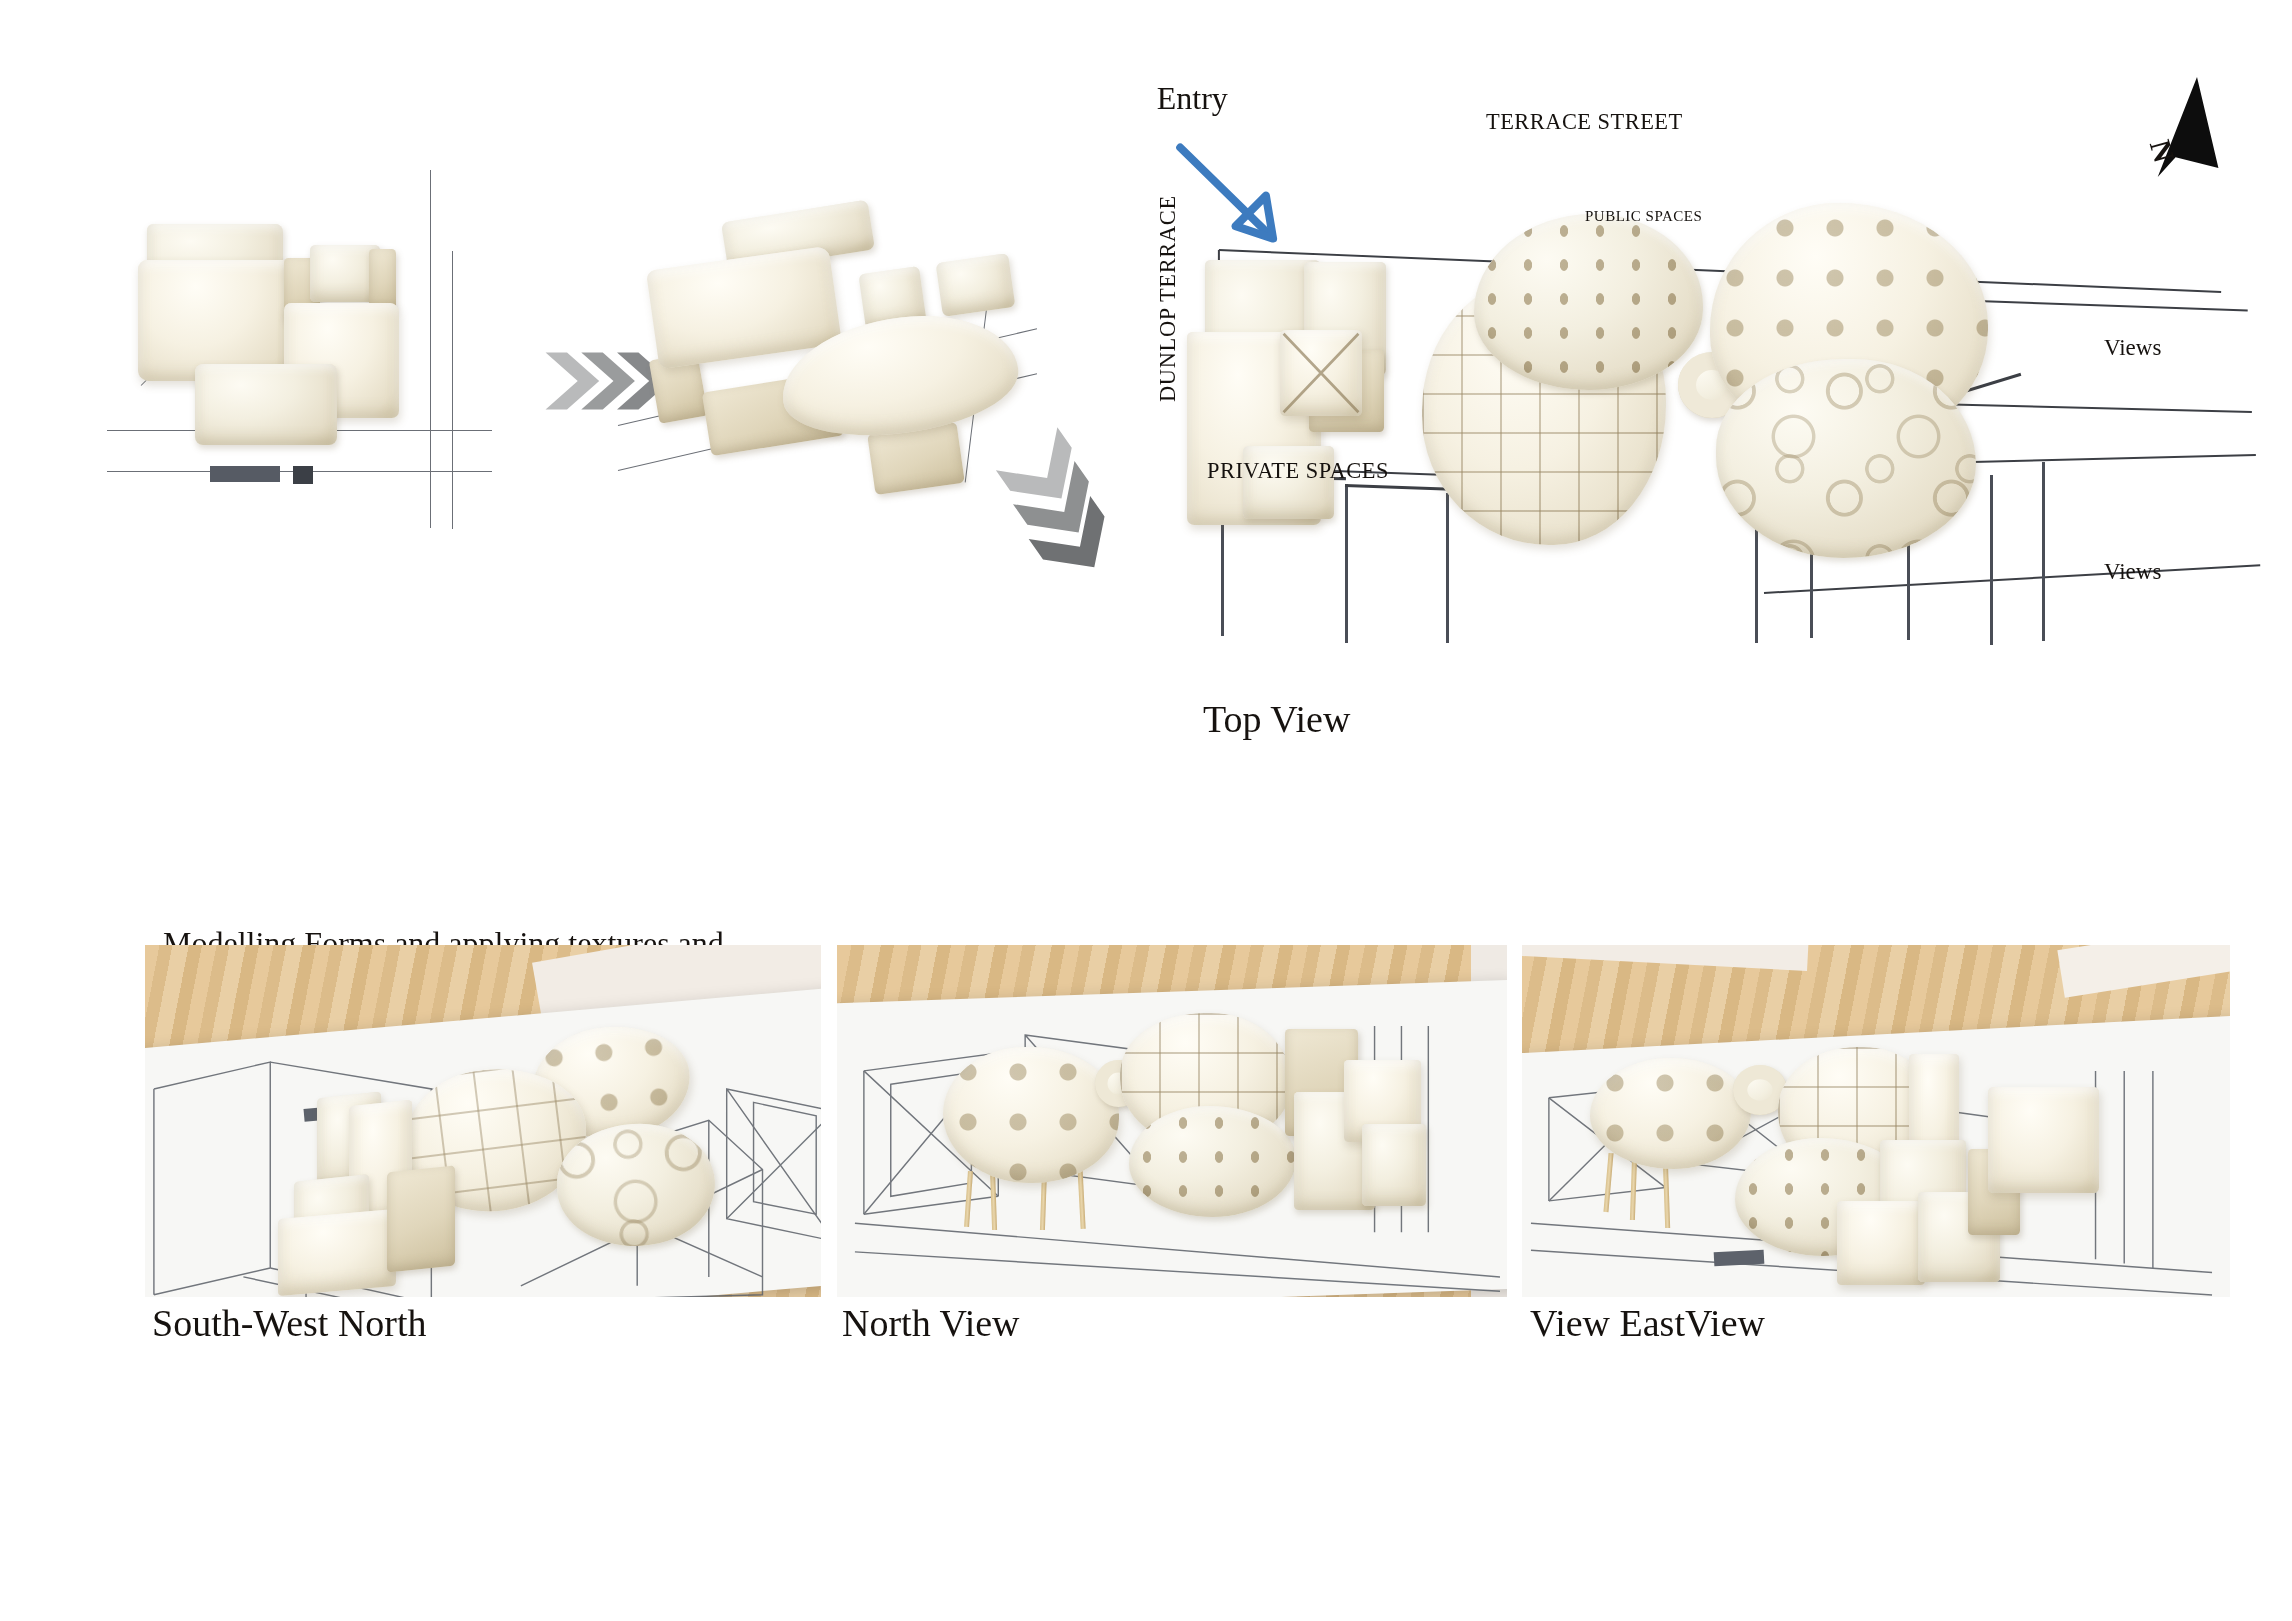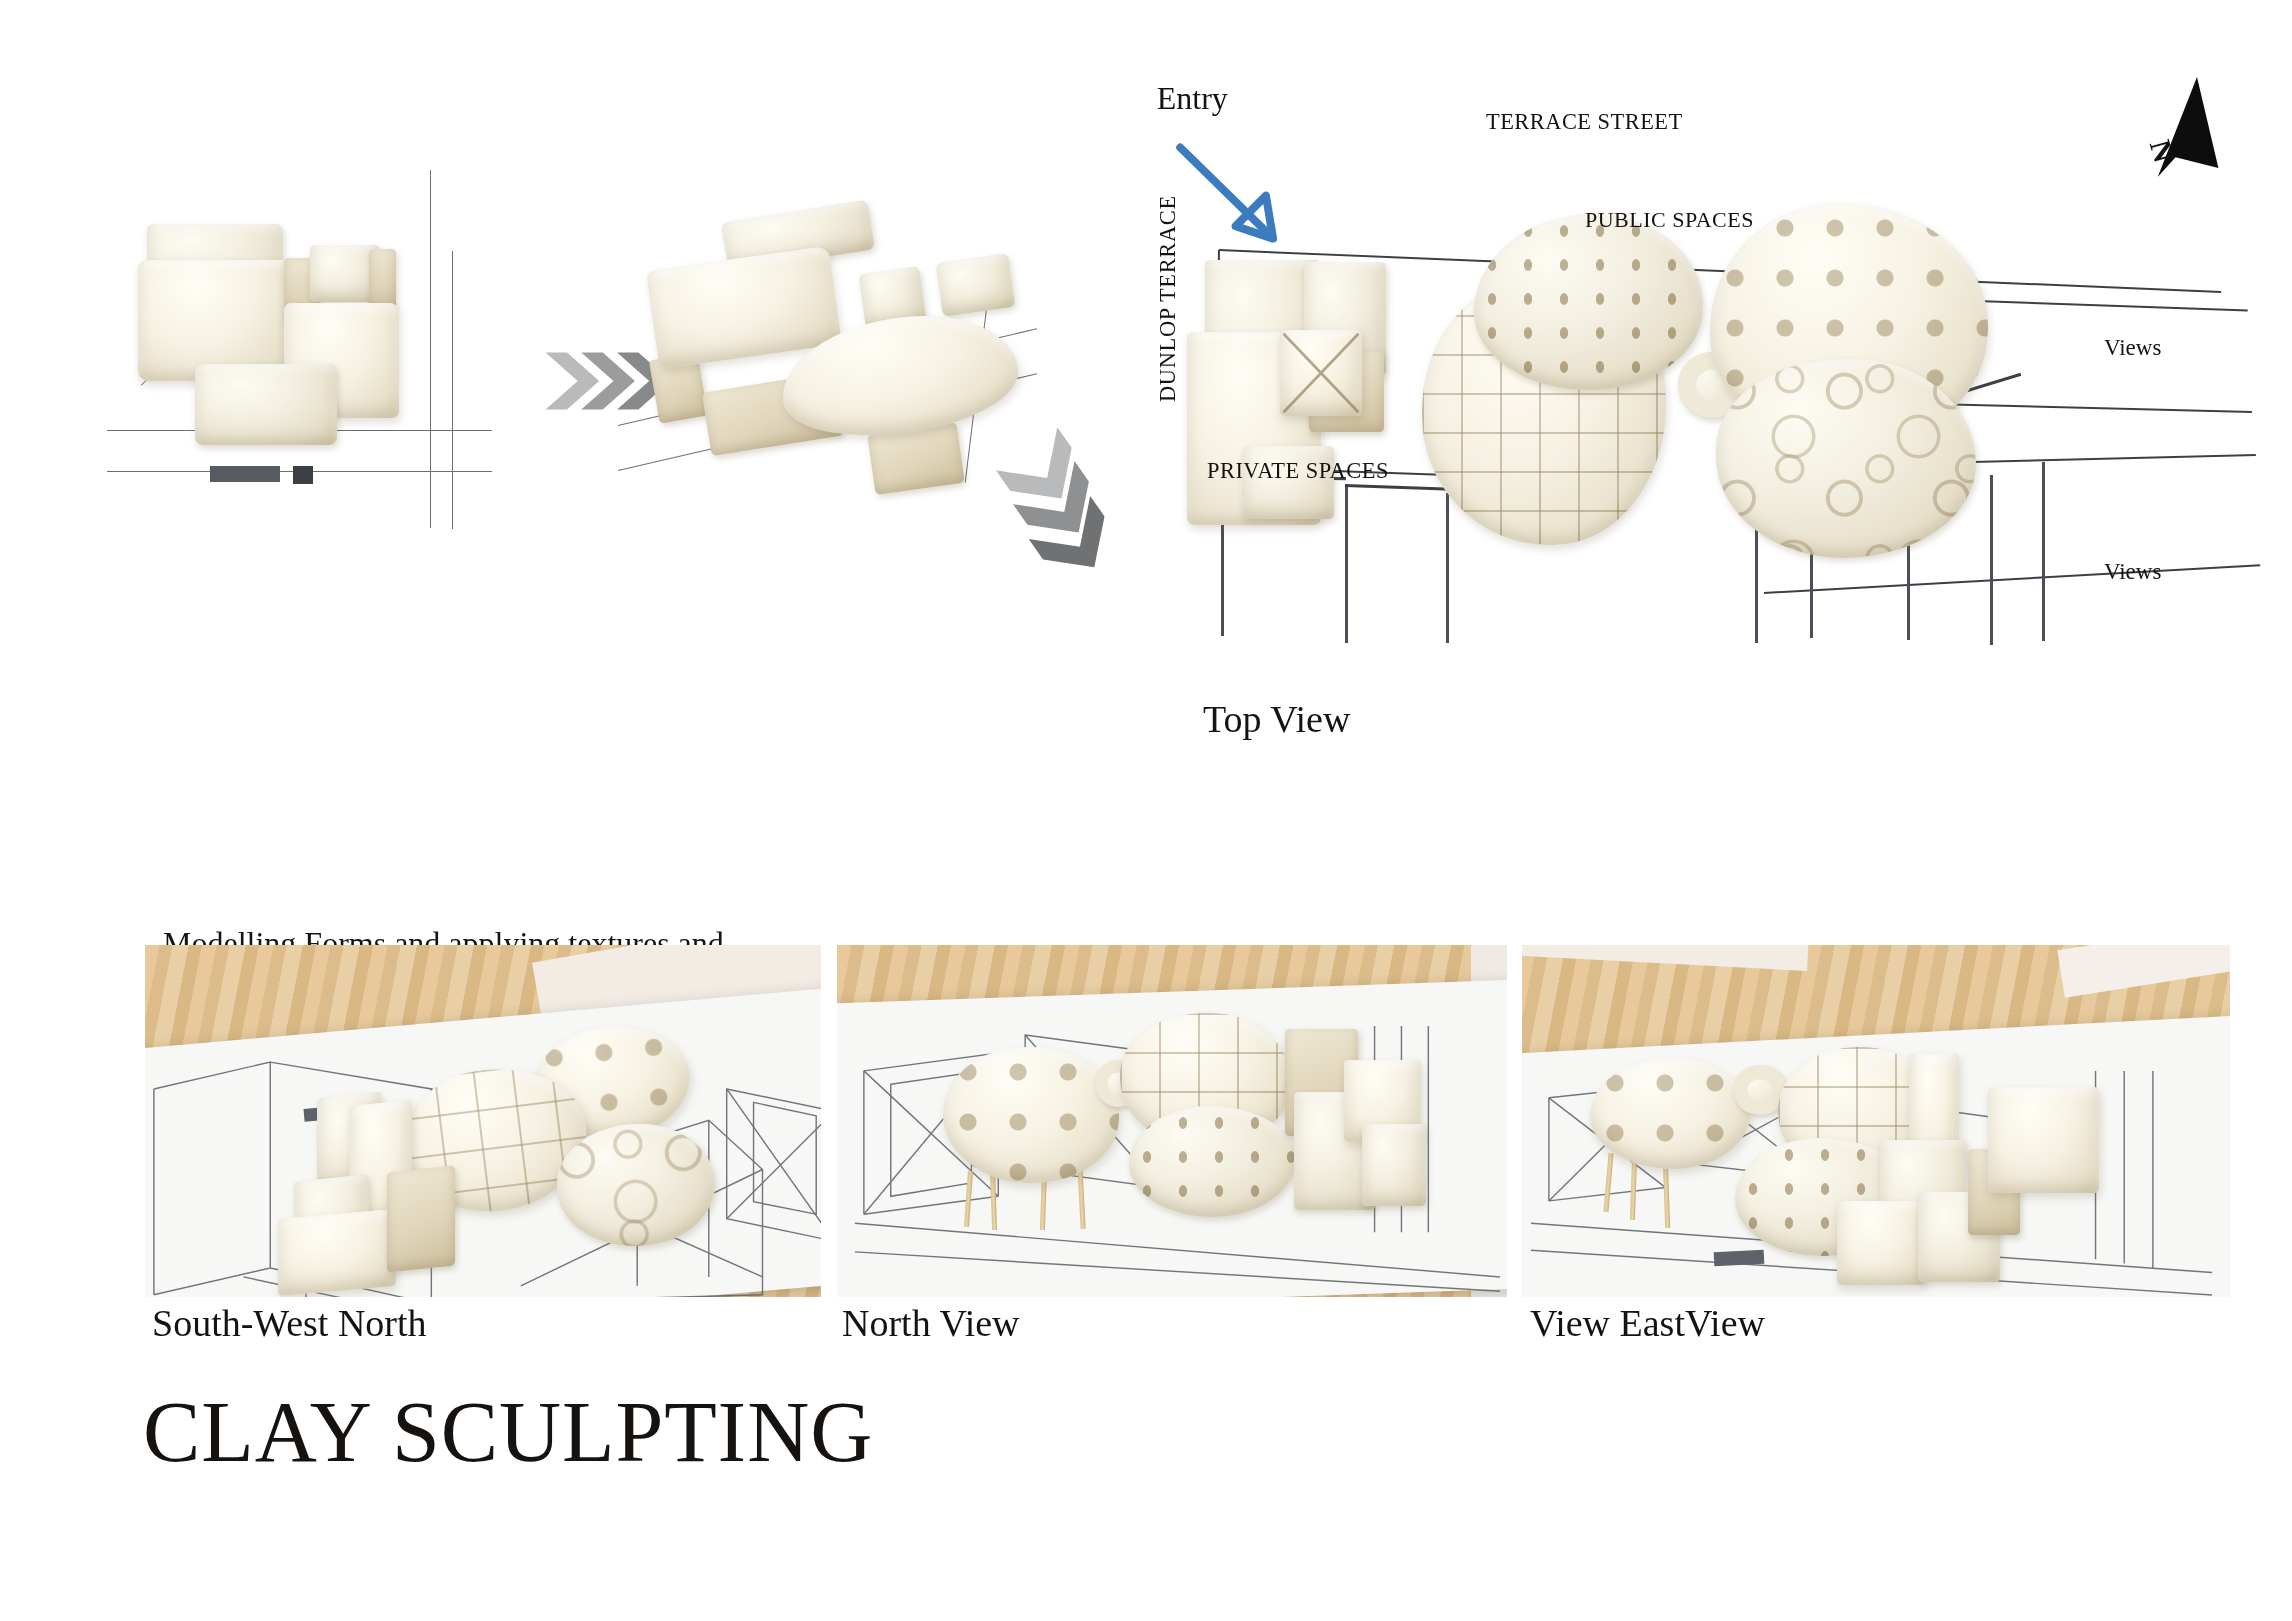--- a/index.html
+++ b/index.html
@@ -211,21 +211,21 @@
     <div class="abs txt serif" style="left:19.7px;top:-9px;font-size:32px;">Entry</div>
     <svg class="abs" style="left:36px;top:45px;" width="143" height="125" viewBox="0 0 160 140">
       <path d="M8 14 L108 112" stroke="#3d7bbf" stroke-width="9" fill="none" stroke-linecap="round"></path>
       <path d="M112 116 L70 102 L104 68 Z" fill="none" stroke="#3d7bbf" stroke-width="9" stroke-linejoin="round"></path>
     </svg>
 
     <div class="abs txt serif" style="left:349px;top:19.7px;font-size:22.4px;letter-spacing:0.5px;">TERRACE STREET</div>
 
     <div class="abs txt serif" style="left:-72px;top:197px;font-size:22.4px;letter-spacing:0.7px;transform:rotate(-90deg);transform-origin:center center;width:206px;text-align:center;">DUNLOP TERRACE</div>
 
-    <div class="abs txt serif" style="left:448px;top:118px;font-size:22px;letter-spacing:0.5px;">PUBLIC SPACES</div>
+    <div class="abs txt serif" style="left:448px;top:118px;font-size:15px;letter-spacing:0.5px;">PUBLIC SPACES</div>
 
     <div class="abs txt serif" style="left:70px;top:369px;font-size:22.4px;letter-spacing:0.5px;">PRIVATE SPACES</div>
 
     <div class="abs txt serif" style="left:967px;top:246px;font-size:23px;">Views</div>
     <div class="abs txt serif" style="left:967px;top:470px;font-size:23px;">Views</div>
 
     <svg class="abs" style="left:985px;top:-22.4px;" width="125" height="143" viewBox="0 0 140 160">
       <path d="M84 10 L40 122 L60 100 L108 112 Z" fill="#0d0d0d"></path>
     </svg>
     <div class="abs txt serif" style="left:1014px;top:45px;font-size:30px;font-weight:700;transform:rotate(74deg);">N</div>
@@ -325,16 +325,15 @@
     <div class="abs clay2" style="left:315px;top:256px;width:88px;height:84px;border-radius:4.5px;"></div>
     <div class="abs clay" style="left:396px;top:247px;width:82px;height:90px;border-radius:4.5px;"></div>
     <div class="abs clay-dark" style="left:446px;top:204px;width:52px;height:86px;border-radius:4.5px;"></div>
     <div class="abs clay2" style="left:466px;top:142px;width:111px;height:106px;border-radius:5.4px;"></div>
   </div>
 
   <div class="abs txt serif" style="left:152px;top:1303px;font-size:38px;">South-West North</div>
   <div class="abs txt serif" style="left:842px;top:1303px;font-size:38px;">North View</div>
   <div class="abs txt serif" style="left:1530px;top:1303px;font-size:38px;">View EastView</div>
 
-  <div class="abs txt serif" style="left:143px;top:1386px;font-size:86px;letter-spacing:0.9px;">CLAY SCULPTING</div>
 
 </div>
 
 
 </body></html>

